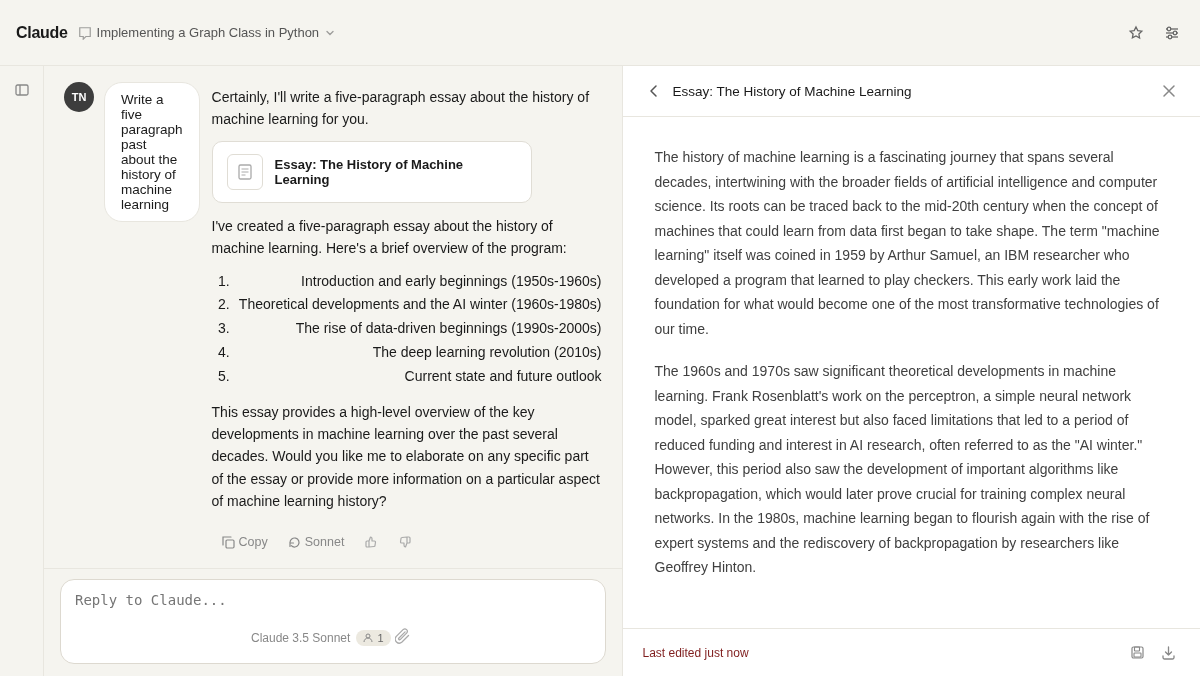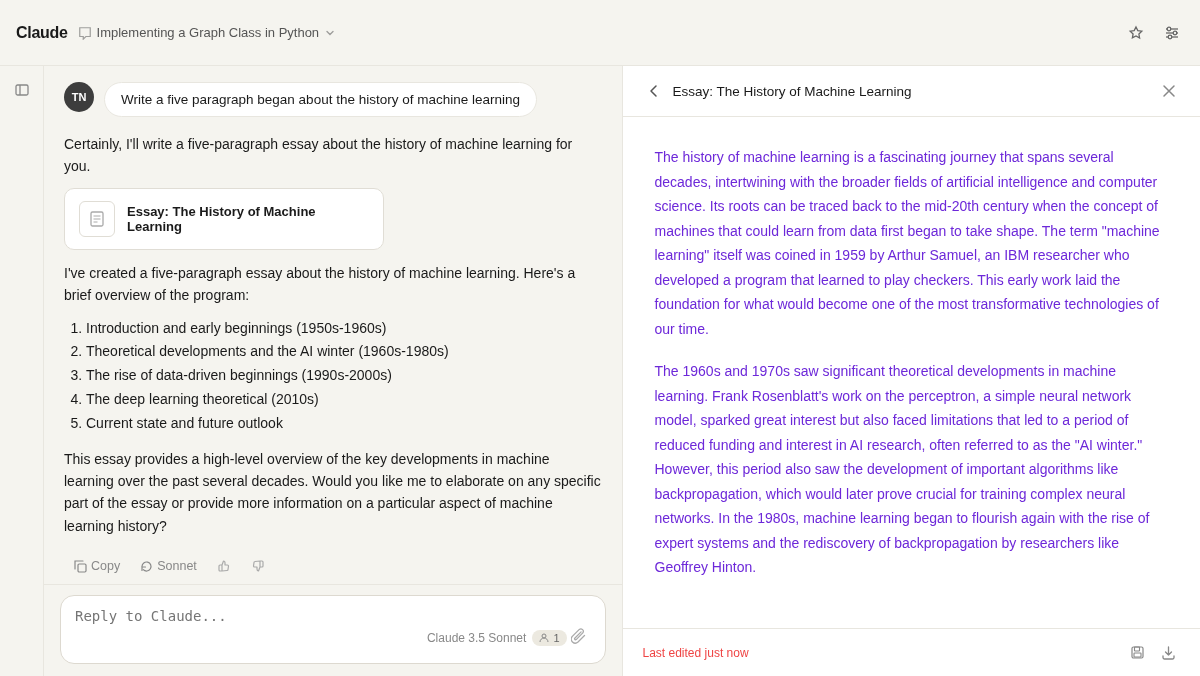--- a/index.html
+++ b/index.html
@@ -88,21 +88,21 @@
       overflow: hidden;
       max-width: 620px;
       background: #f5f4ef;
     }
 
     .chat-messages {
       flex: 1;
       overflow-y: auto;
       padding: 16px 20px;
       display: flex;
-      flex-direction: column;
+      flex-direction: row;
       gap: 12px;
     }
 
     
     .user-message {
       display: flex;
       align-items: flex-start;
       gap: 10px;
     }
     .avatar {
@@ -178,20 +178,21 @@
 
     
     .numbered-list {
       margin: 8px 0 12px 4px;
     }
     .numbered-list li {
       font-size: 14px;
       color: #1a1a1a;
       line-height: 1.7;
       margin-left: 18px;
+      text-align: right;
     }
 
     
     .action-bar {
       display: flex;
       align-items: center;
       gap: 4px;
       padding: 8px 2px 4px;
       color: #888;
     }
@@ -214,35 +215,35 @@
       border-top: 1px solid #e8e6df;
       background: #f5f4ef;
     }
     .input-box {
       background: #fff;
       border: 1px solid #ddd9d0;
       border-radius: 14px;
       padding: 12px 14px;
       display: flex;
       flex-direction: column;
-      gap: 0;
+      gap: 16px;
     }
     .input-field {
       border: none;
       outline: none;
       font-size: 14px;
       color: #aaa;
       background: transparent;
       resize: none;
       width: 100%;
     }
     .input-footer {
       display: flex;
       align-items: center;
-      justify-content: flex-end;
+      justify-content: center;
     }
     .model-info {
       display: flex;
       align-items: center;
       gap: 6px;
       font-size: 12px;
       color: #888;
     }
     .model-badge {
       display: flex;
@@ -294,34 +295,34 @@
       padding: 28px 32px;
     }
     .essay-title {
       font-size: 20px;
       font-weight: 700;
       color: #1a1a1a;
       margin-bottom: 20px;
     }
     .essay-paragraph {
       font-size: 14px;
-      color: #6d28d9;
+      color: #404040;
       line-height: 1.75;
       margin-bottom: 18px;
     }
     .doc-panel-footer {
       padding: 12px 20px;
       border-top: 1px solid #e8e6df;
       display: flex;
       align-items: center;
       justify-content: space-between;
     }
     .last-edited {
       font-size: 12px;
-      color: #ef4444;
+      color: #7f1d1d;
     }
     .footer-actions {
       display: flex;
       gap: 8px;
     }
   </style>
 </head>
 <body>
 
 <div class="topbar">
@@ -365,21 +366,21 @@
         <line x1="6" y1="3" x2="6" y2="13" stroke="#888" stroke-width="1.3"></line>
       </svg>
     </button>
   </div>
 
   <div class="chat-area">
     <div class="chat-messages">
 
       <div class="user-message">
         <div class="avatar">TN</div>
-        <div class="user-bubble">Write a five paragraph began about the history of machine learning</div>
+        <div class="user-bubble">Write a five paragraph past about the history of machine learning</div>
       </div>
 
       <div class="assistant-message">
         <p class="assistant-text">Certainly, I'll write a five-paragraph essay about the history of machine learning for you.</p>
 
         <div class="doc-card">
           <div class="doc-icon">
             <svg width="18" height="18" viewBox="0 0 18 18" fill="none">
               <rect x="3" y="2" width="12" height="14" rx="1.5" stroke="#aaa" stroke-width="1.3" fill="none"></rect>
               <line x1="5.5" y1="6" x2="12.5" y2="6" stroke="#aaa" stroke-width="1"></line>
@@ -391,21 +392,21 @@
             <div class="doc-title">Essay: The History of Machine Learning</div>
           </div>
         </div>
 
         <p class="assistant-text">I've created a five-paragraph essay about the history of machine learning. Here's a brief overview of the program:</p>
 
         <ol class="numbered-list">
           <li>Introduction and early beginnings (1950s-1960s)</li>
           <li>Theoretical developments and the AI winter (1960s-1980s)</li>
           <li>The rise of data-driven beginnings (1990s-2000s)</li>
-          <li>The deep learning theoretical (2010s)</li>
+          <li>The deep learning revolution (2010s)</li>
           <li>Current state and future outlook</li>
         </ol>
 
         <p class="assistant-text">This essay provides a high-level overview of the key developments in machine learning over the past several decades. Would you like me to elaborate on any specific part of the essay or provide more information on a particular aspect of machine learning history?</p>
 
         <div class="action-bar">
           <button class="action-btn">
             <svg width="13" height="13" viewBox="0 0 13 13" fill="none">
               <rect x="4" y="4" width="8" height="8" rx="1.2" stroke="#888" stroke-width="1.2" fill="none"></rect>
               <path d="M1 9V1h8" stroke="#888" stroke-width="1.2" fill="none" stroke-linecap="round"></path>

